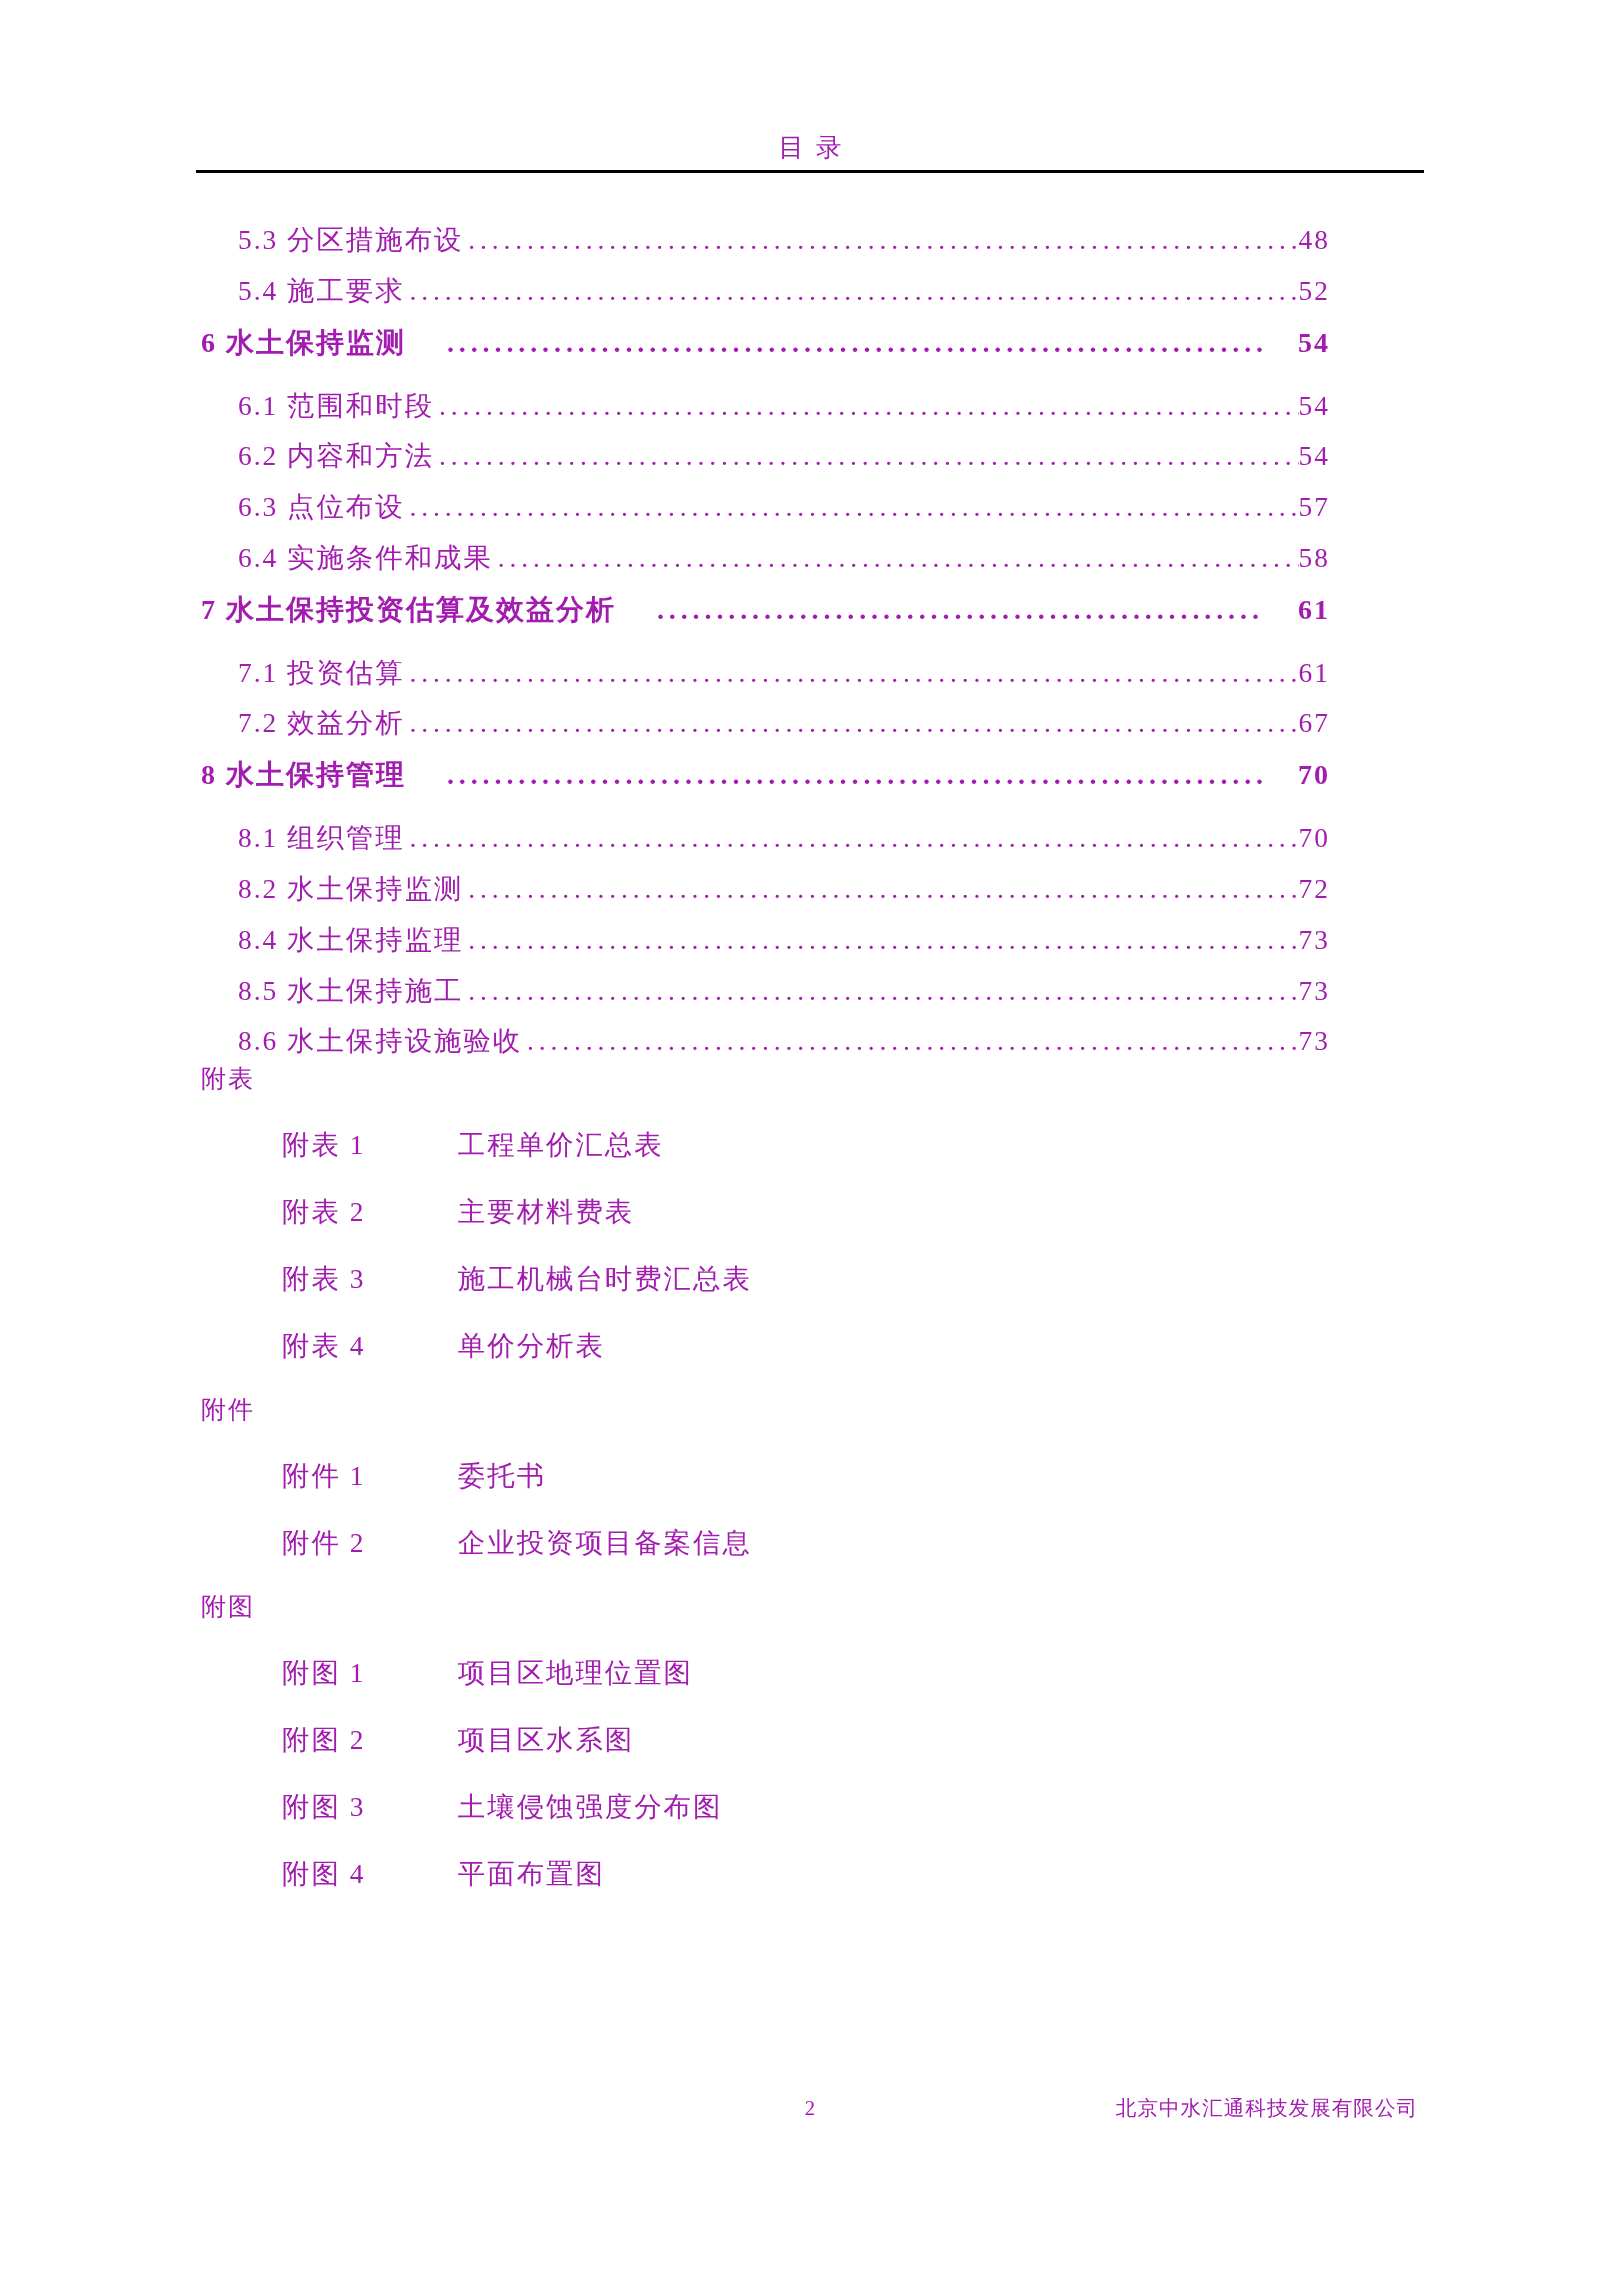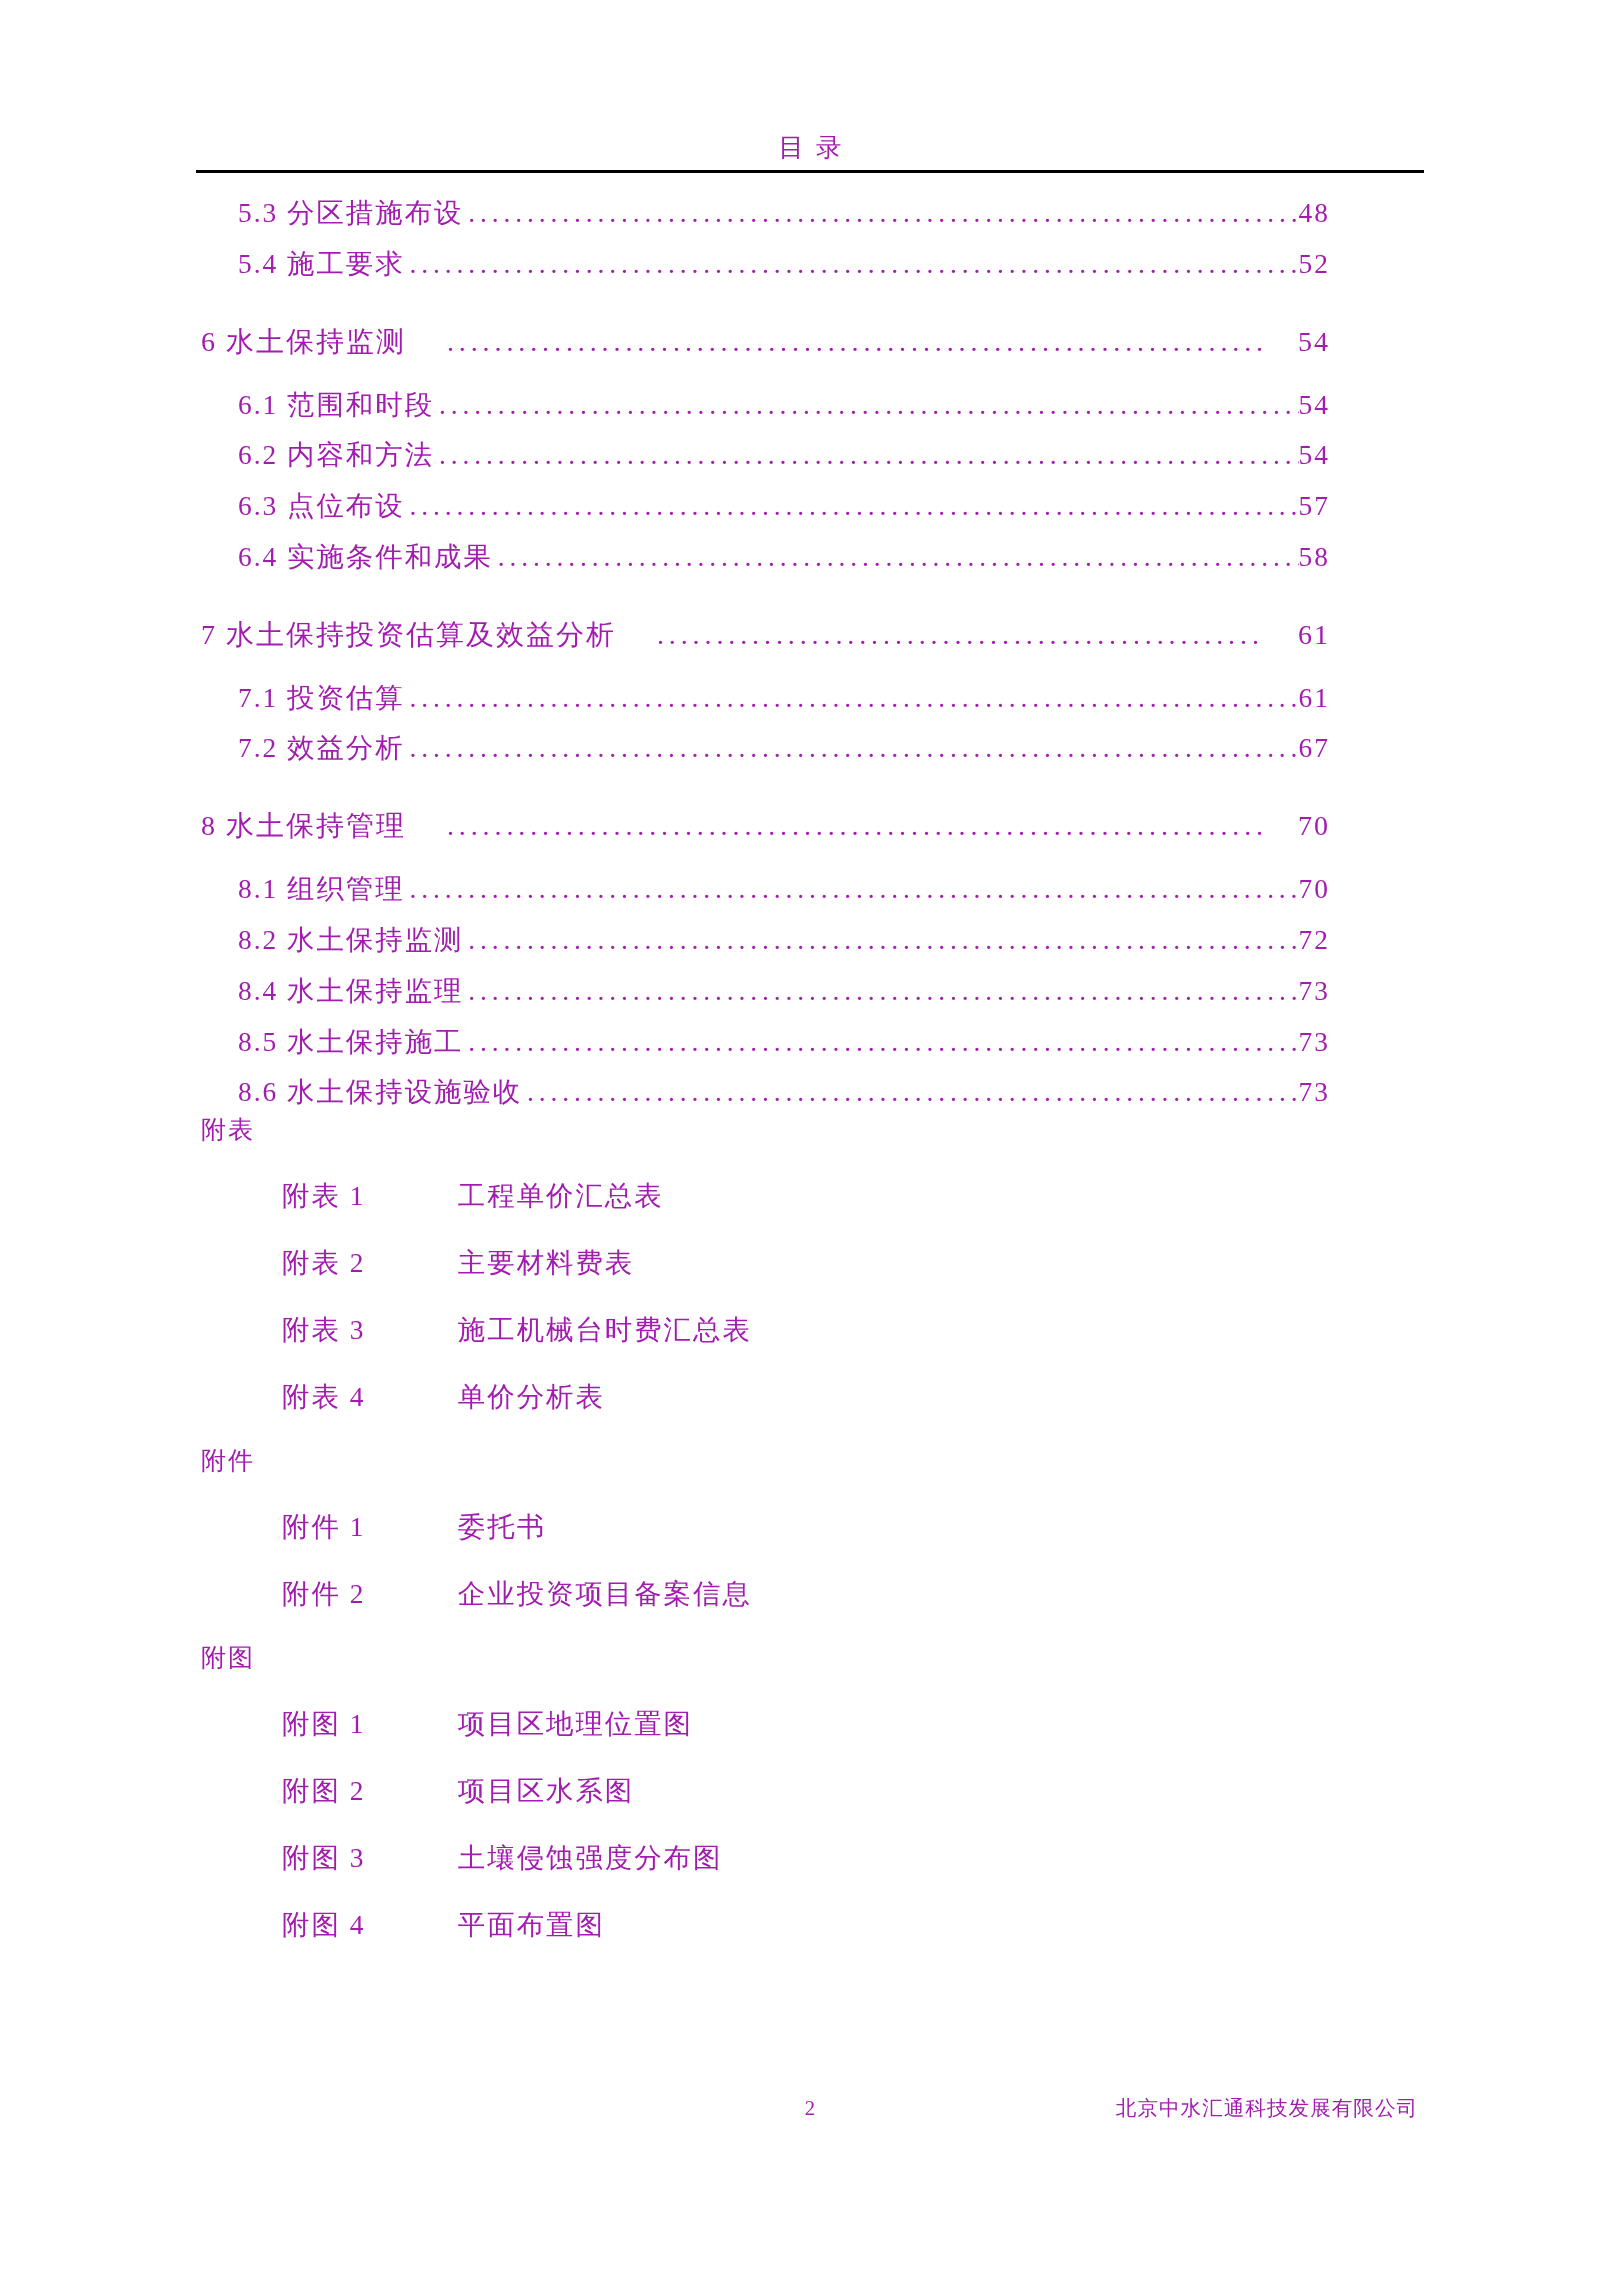--- a/index.html
+++ b/index.html
@@ -18,30 +18,30 @@
     text-align:center;
     border-bottom:3.9px solid #000;
     padding-bottom:7.8px;
   }
   .header-title {
     font-size:25.5px; line-height:29px;
     letter-spacing:11.8px; padding-left:11.8px;
   }
   
   .doc-flow {
-    position:absolute; top:196px; left:201px; width:1129px;
+    position:absolute; top:223px; left:201px; width:1129px;
   }
   .toc-row {
     display:flex; align-items:stretch;
     font-size:27.4px; line-height:35px;
     margin-top:15.7px;
     letter-spacing:2px;
   }
   .toc-row.lvl2 { padding-left:37px; }
-  .toc-row.lvl1 { font-weight:normal; font-size:28px; margin-top:42px;gap:36px; }
+  .toc-row.lvl1 { font-weight:bold; font-size:28px; margin-top:16px;gap:36px; }
   .toc-row.lvl1 + .toc-row { margin-top:29px; }
   .doc-flow > :first-child { margin-top:0; }
   .toc-label { white-space:nowrap; }
   .toc-leader {
     flex:1 1 auto; overflow:hidden; white-space:nowrap;
     padding:0 4.9px; min-width:19.6px;
   }
   .toc-leader::after {
     content:"........................................................................................................................................................................................";
     letter-spacing:4.9px;

